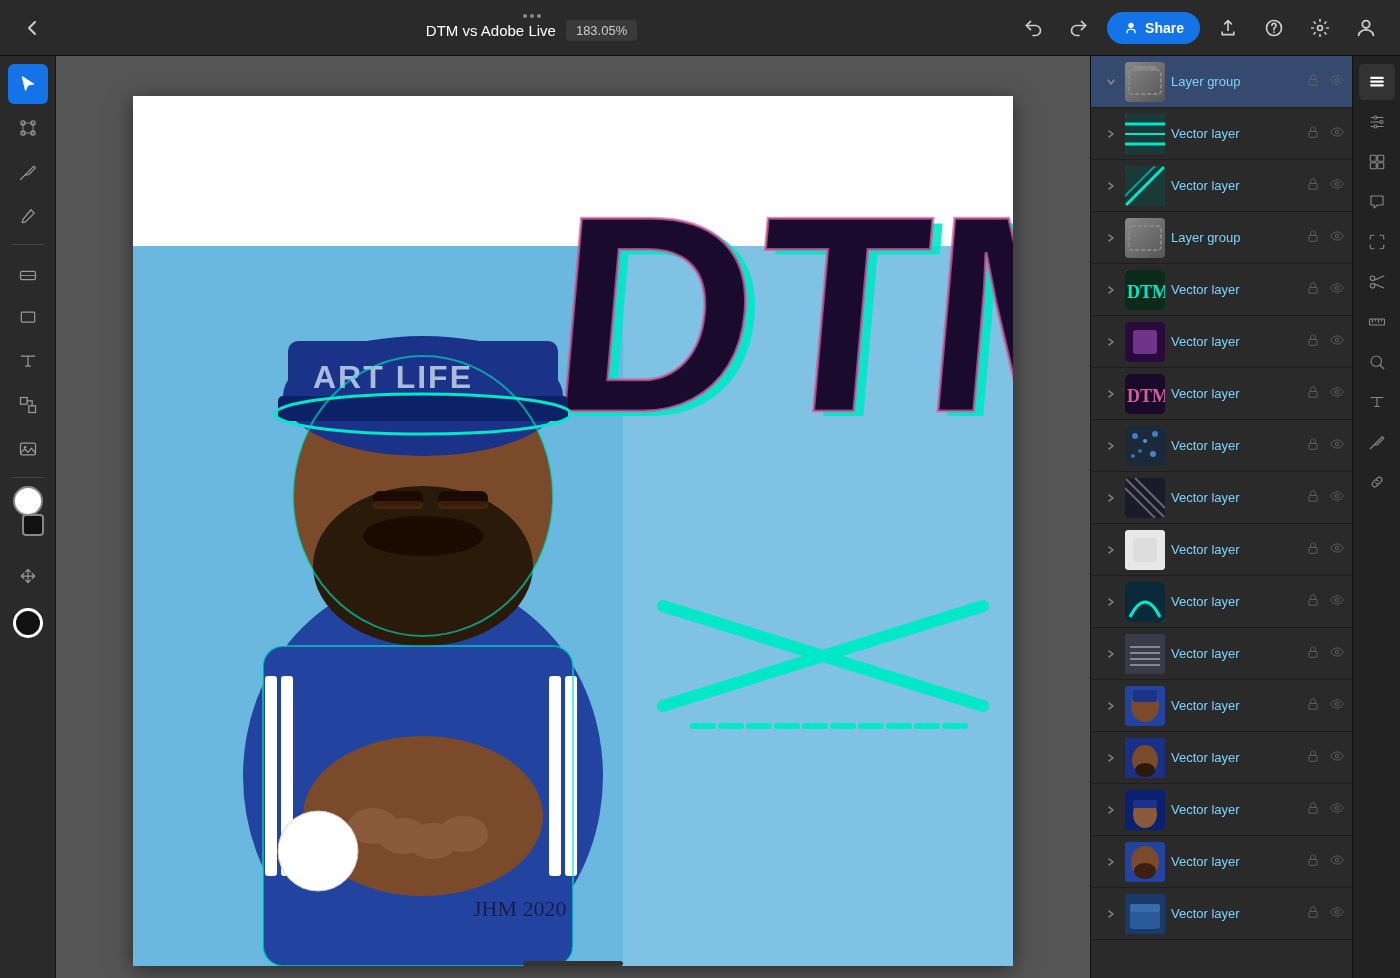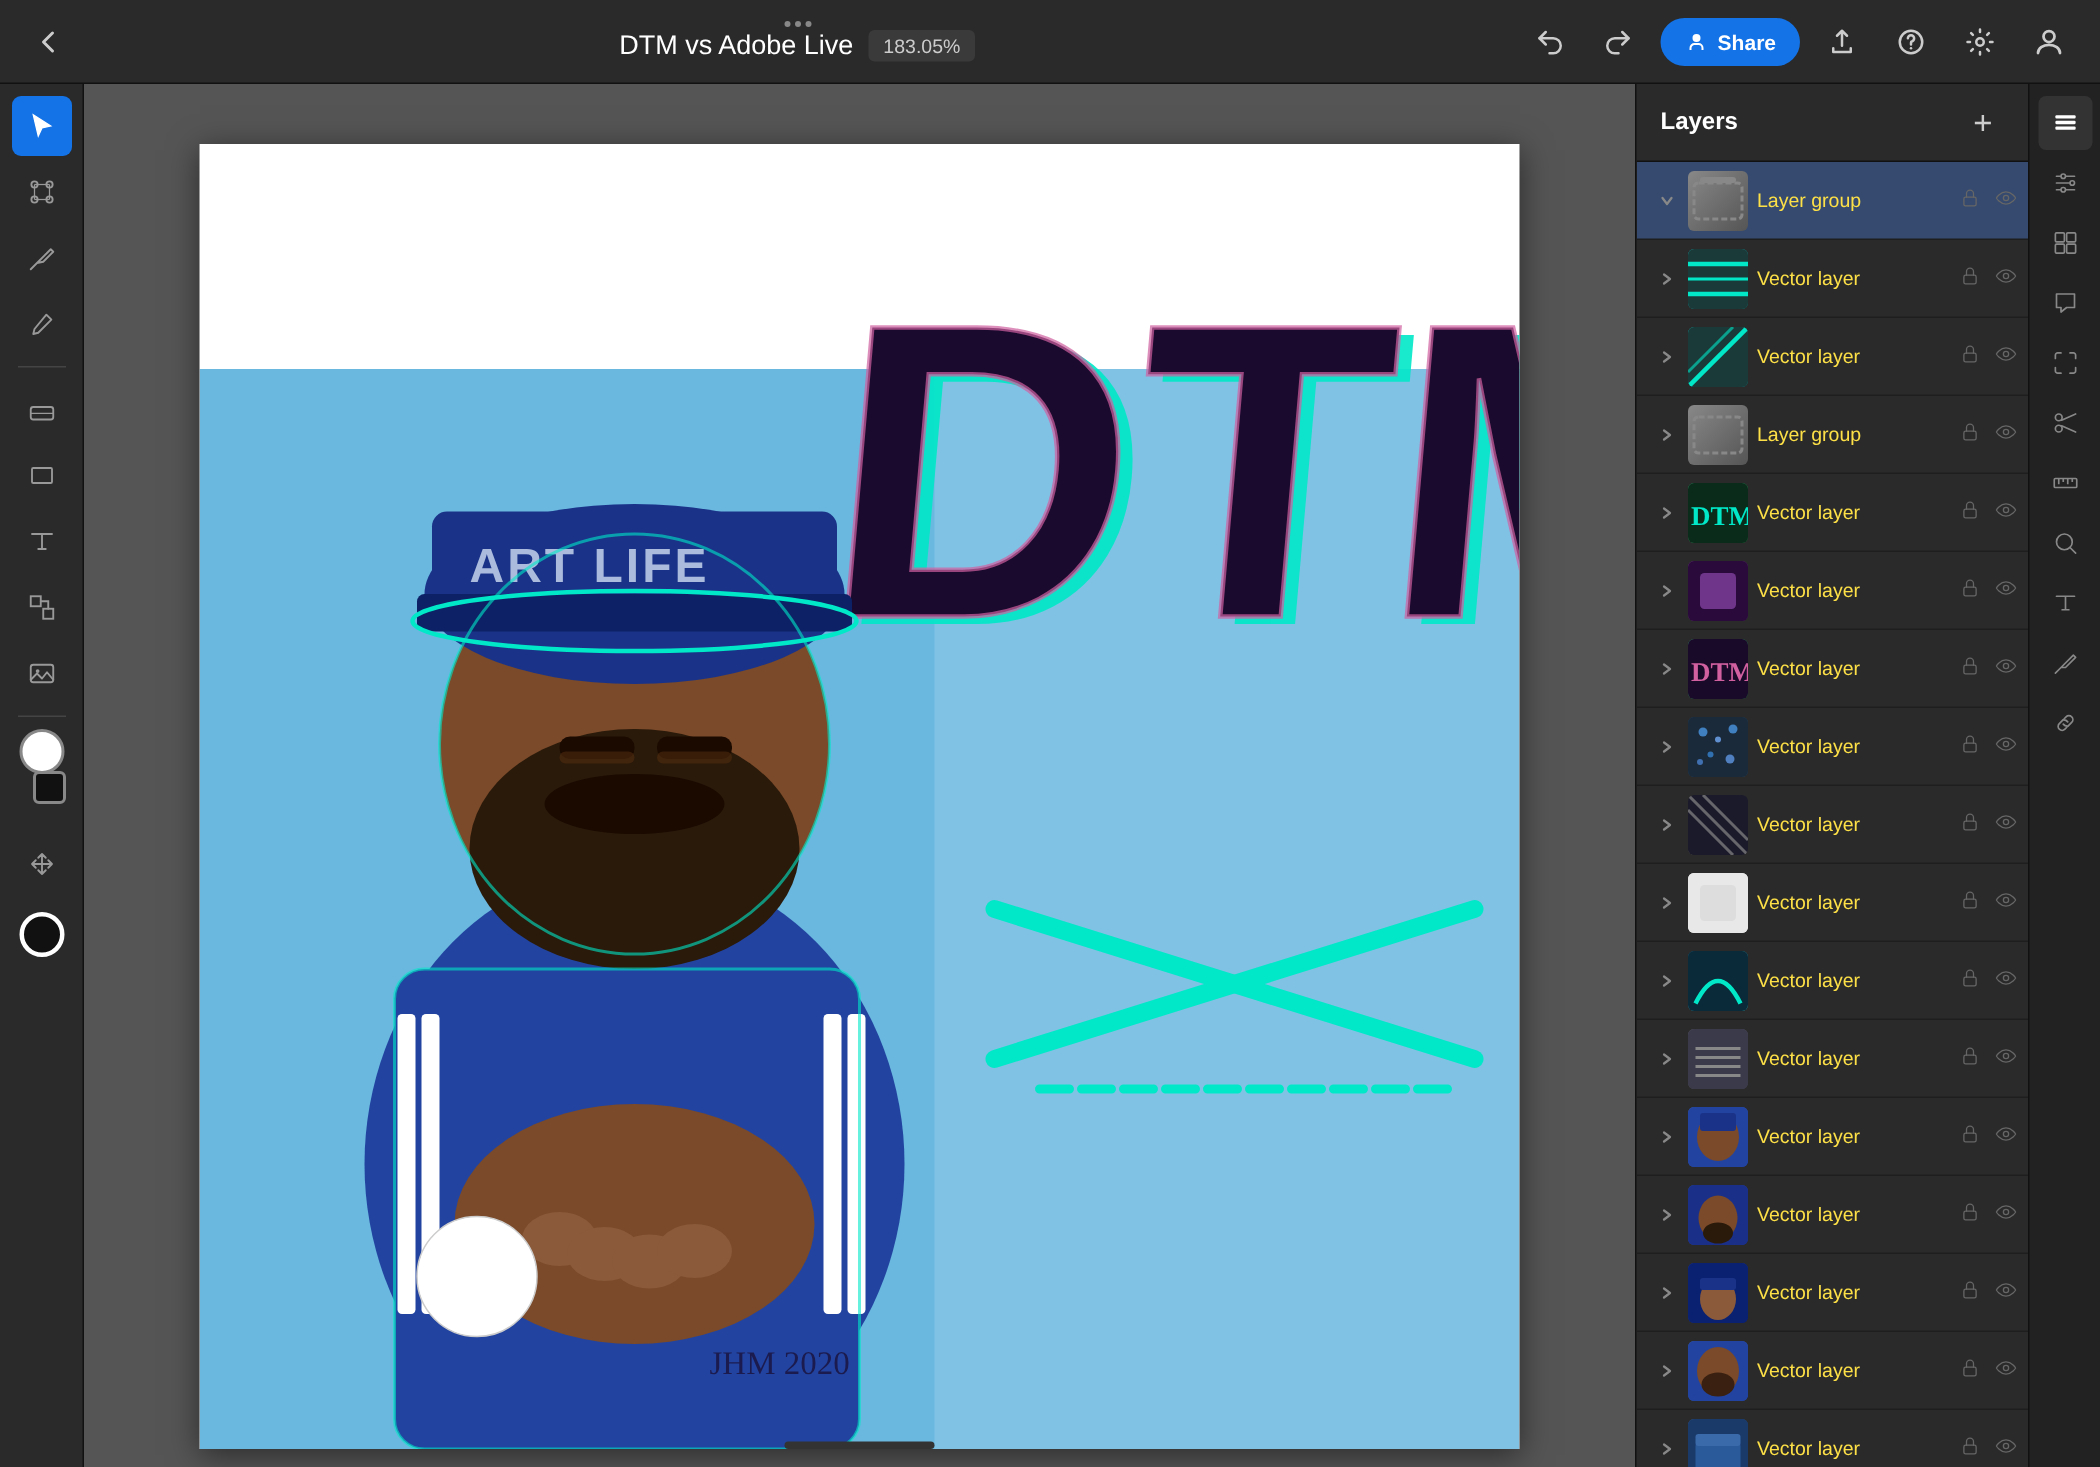--- a/index.html
+++ b/index.html
@@ -40,21 +40,21 @@
     }
     .top-bar-center {
       flex: 1;
       display: flex;
       align-items: center;
       justify-content: center;
       gap: 12px;
     }
     .doc-title {
       color: #fff;
-      font-size: 18px;
+      font-size: 15px;
       font-weight: 500;
     }
     .zoom-badge {
       background: #3a3a3a;
       color: #ccc;
       font-size: 13px;
       padding: 3px 10px;
       border-radius: 4px;
     }
     .top-bar-right {
@@ -234,21 +234,21 @@
       border-radius: 4px;
       background: #444;
       flex-shrink: 0;
       overflow: hidden;
       display: flex; align-items: center; justify-content: center;
       font-size: 8px;
       color: #888;
     }
     .layer-name {
       flex: 1;
-      color: #fde047;
+      color: #7dd3fc;
       font-size: 13px;
       white-space: nowrap;
       overflow: hidden;
       text-overflow: ellipsis;
     }
     .layer-lock {
       color: #666;
       font-size: 14px;
       flex-shrink: 0;
     }
@@ -510,24 +510,20 @@
 
         <text x="340" y="820" font-size="22" fill="#1a0a2e" font-family="cursive" opacity="0.7">JHM 2020</text>
       </svg>
     </div>
     <div class="scroll-indicator"></div>
   </div>
 
   <div class="right-panel">
 
     <div class="layers-panel">
-      <div class="layers-header">
-        <span class="layers-title">Layers</span>
-        <button class="layers-add-btn">+</button>
-      </div>
       <div class="layers-list" id="layers-list">
 
       <div class="layer-item selected">
       <div class="layer-chevron">
               <svg width="10" height="10" viewBox="0 0 10 10" fill="none">
                 <path d="M2 3L5 7L8 3" stroke="#888" stroke-width="1.5" stroke-linecap="round" stroke-linejoin="round"></path>
               </svg>
             </div>
       <div class="layer-thumb thumb-group">
         <svg viewBox="0 0 40 40" width="40" height="40">

